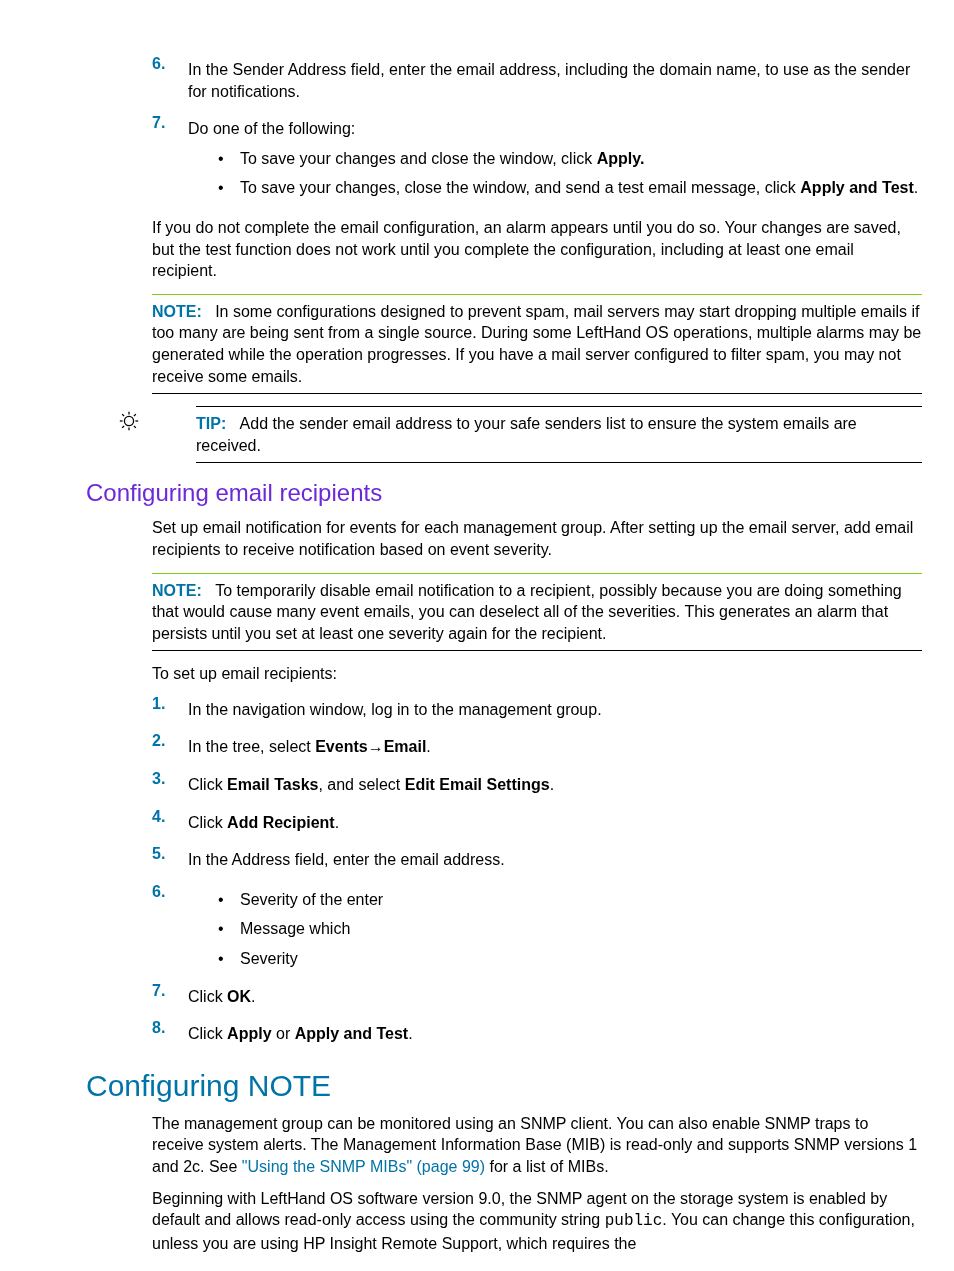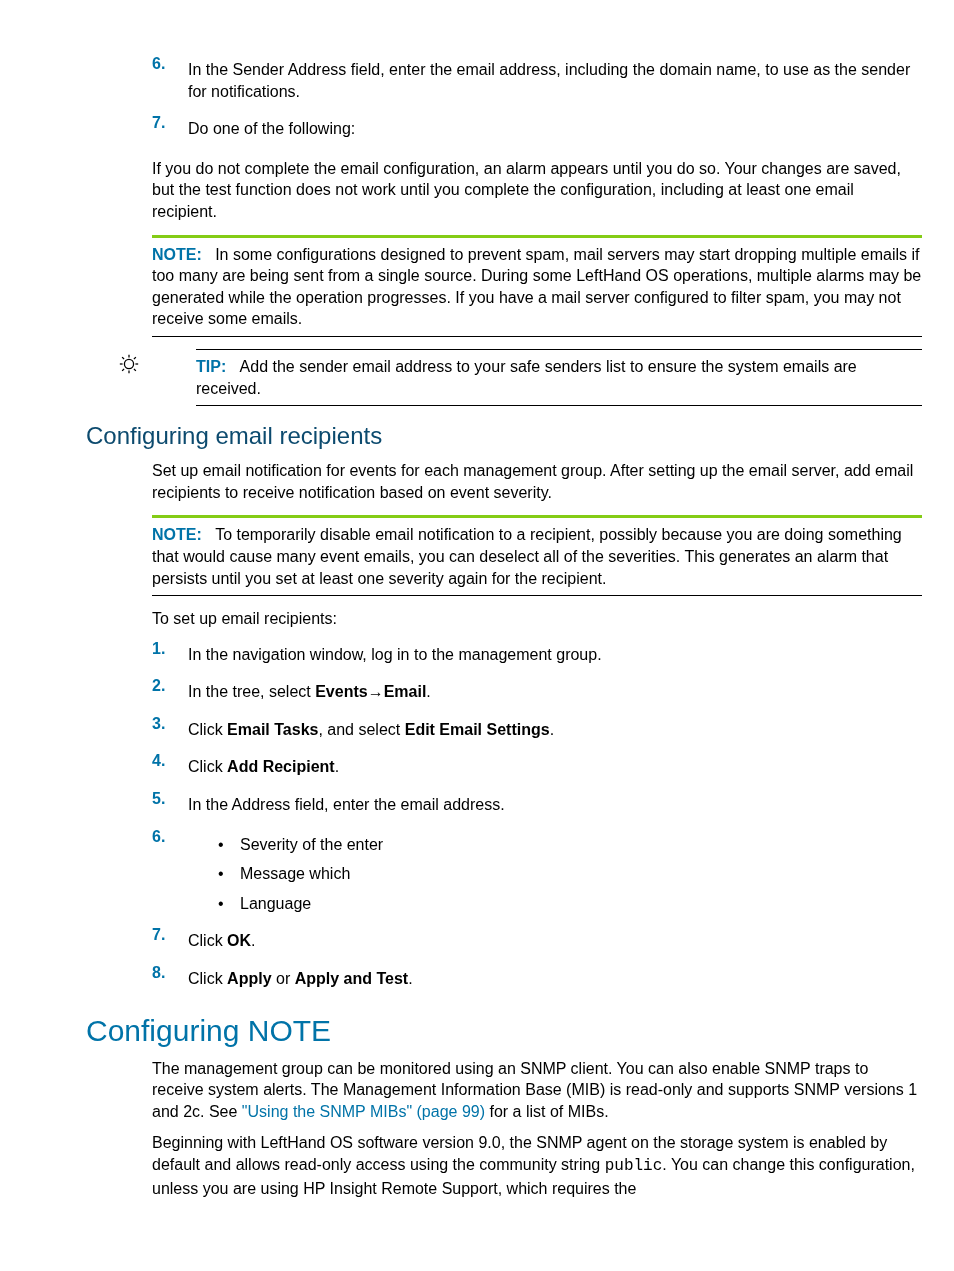--- a/index.html
+++ b/index.html
@@ -60,21 +60,21 @@
     position: absolute;
     left: 6px;
     top: 0;
   }
   .bold { font-weight: bold; }
   .para {
     margin: 10px 0;
     line-height: 1.35;
   }
   .note-block {
-    border-top: 3px solid #84cc16;
+    border-top: 1px solid #84cc16;
     border-bottom: 1px solid #000;
     padding: 6px 0;
     margin: 12px 0;
     line-height: 1.35;
   }
   .note-label {
     color: #0073a8;
     font-weight: bold;
   }
   .tip-row {
@@ -93,21 +93,21 @@
     border-bottom: 1px solid #000;
     padding: 6px 0;
     margin-right: 4px;
     line-height: 1.35;
   }
   .tip-label {
     color: #0073a8;
     font-weight: bold;
   }
   h2.section-h2 {
-    color: #0c4a6e;
+    color: #6d28d9;
     font-weight: normal;
     font-size: 24px;
     margin: 16px 0 10px 58px;
   }
   h1.section-h1 {
     color: #0073a8;
     font-weight: normal;
     font-size: 30px;
     margin: 16px 0 10px 58px;
   }
@@ -127,20 +127,28 @@
     <li>
       <span class="num">6.</span>
       <div class="content">
         <p>In the Sender Address field, enter the email address, including the domain name, to use as the sender for notifications.</p>
       </div>
     </li>
     <li>
       <span class="num">7.</span>
       <div class="content">
         <p>Do one of the following:</p>
+        <ul class="bullets">
+          <li>
+            <span>To save your changes and close the window, click </span><span class="bold">Apply.</span>
+          </li>
+          <li>
+            <span>To save your changes, close the window, and send a test email message, click </span><span class="bold">Apply and Test</span><span>.</span>
+          </li>
+        </ul>
       </div>
     </li>
   </ol>
 
   <p class="para">If you do not complete the email configuration, an alarm appears until you do so. Your changes are saved, but the test function does not work until you complete the configuration, including at least one email recipient.</p>
 
   <div class="note-block">
     <span class="note-label">NOTE:</span>&nbsp;&nbsp;&nbsp;<span>In some configurations designed to prevent spam, mail servers may start dropping multiple emails if too many are being sent from a single source. During some LeftHand OS operations, multiple alarms may be generated while the operation progresses. If you have a mail server configured to filter spam, you may not receive some emails.</span>
   </div>
 </div>
@@ -205,21 +213,21 @@
       <div class="content">
             <p>In the Address field, enter the email address.</p>
           </div>
     </li>
     <li>
       <span class="num">6.</span>
       <div class="content">
         <ul class="bullets">
           <li>Severity of the enter</li>
           <li>Message which</li>
-          <li>Language</li>
+          <li>Severity</li>
         </ul>
       </div>
     </li>
     <li>
       <span class="num">7.</span>
       <div class="content">
             <p><span>Click </span><span class="bold">OK</span><span>.</span></p>
           </div>
     </li>
     <li>

